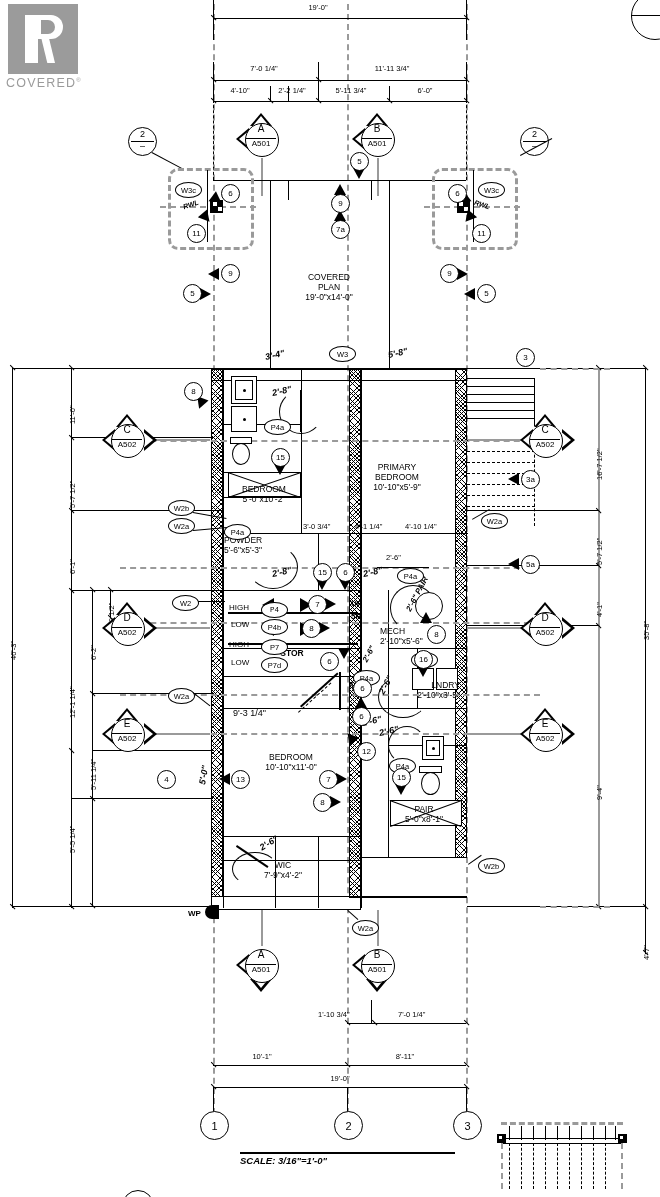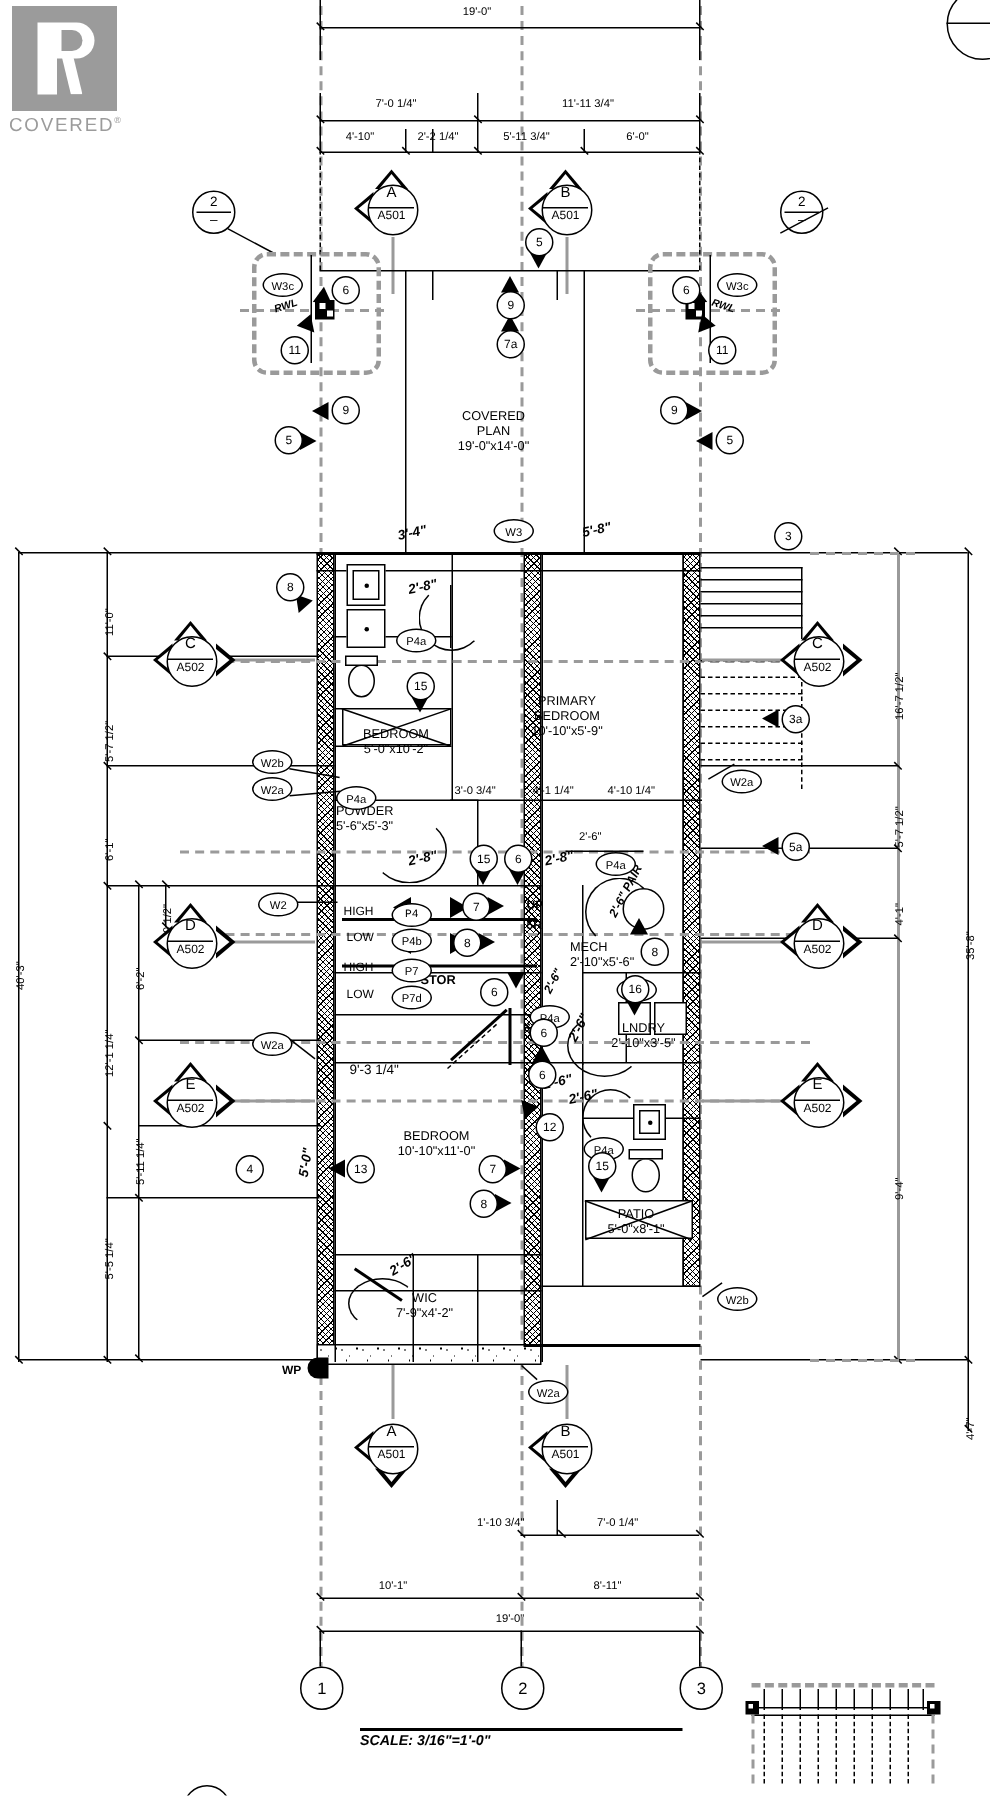--- a/index.html
+++ b/index.html
@@ -357,50 +357,50 @@
   <div class="ln hl2" style="left:228px;top:612px;width:130px;background:#000;"></div>
   <div class="ln hl2" style="left:228px;top:643px;width:130px;background:#000;"></div>
   <div class="txt" style="left:351px;top:600px;font-weight:bold;">UP</div>
   <div class="txt" style="left:351px;top:613px;font-weight:bold;">5R</div>
 
   <div class="abs" style="left:300px;top:598px;width:0;height:0;border-top:7px solid transparent;border-bottom:7px solid transparent;border-left:12px solid #000;"></div>
   <div class="abs" style="left:262px;top:598px;width:0;height:0;border-top:7px solid transparent;border-bottom:7px solid transparent;border-right:12px solid #000;"></div>
   <div class="abs" style="left:300px;top:622px;width:0;height:0;border-top:7px solid transparent;border-bottom:7px solid transparent;border-left:12px solid #000;"></div>
   <div class="abs" style="left:262px;top:622px;width:0;height:0;border-top:7px solid transparent;border-bottom:7px solid transparent;border-right:12px solid #000;"></div>
 
-  <div class="room" style="left:337px;top:462px;width:82px;">
+  <div class="room" style="left:356px;top:462px;width:82px;">
     <div>PRIMARY</div>
     <div>BEDROOM</div>
     <div>10'-10"x5'-9"</div>
   </div>
   <div class="room" style="left:224px;top:484px;width:80px;">
     <div>BEDROOM</div>
     <div>5'-0"x10'-2"</div>
   </div>
   <div class="room" style="left:224px;top:535px;width:80px;text-align:left;">
     <div>POWDER</div>
     <div>5'-6"x5'-3"</div>
   </div>
   <div class="room" style="left:272px;top:648px;width:40px;font-weight:bold;">
     <div>STOR</div>
   </div>
   <div class="room" style="left:380px;top:626px;width:62px;text-align:left;">
     <div>MECH</div>
     <div>2'-10"x5'-6"</div>
   </div>
-  <div class="room" style="left:398px;top:680px;width:62px;text-align:center;">
+  <div class="room" style="left:398px;top:680px;width:62px;text-align:right;">
     <div>LNDRY</div>
     <div>2'-10"x3'-5"</div>
   </div>
   <div class="room" style="left:246px;top:752px;width:90px;">
     <div>BEDROOM</div>
     <div>10'-10"x11'-0"</div>
   </div>
   <div class="room" style="left:386px;top:804px;width:76px;">
-    <div>PATIO</div>
+    <div>PAIR</div>
     <div>5'-0"x8'-1"</div>
   </div>
   <div class="room" style="left:246px;top:860px;width:74px;">
     <div>WIC</div>
     <div>7'-9"x4'-2"</div>
   </div>
 
   <div class="abs" style="left:279px;top:390px;width:42px;height:42px;border:1.2px solid #000;border-radius:50%;
        clip-path:polygon(0 0,100% 0,100% 100%,0 100%);border-top-color:transparent;border-right-color:transparent;"></div>
   <div class="ln vl" style="left:300px;top:390px;height:42px;"></div>

